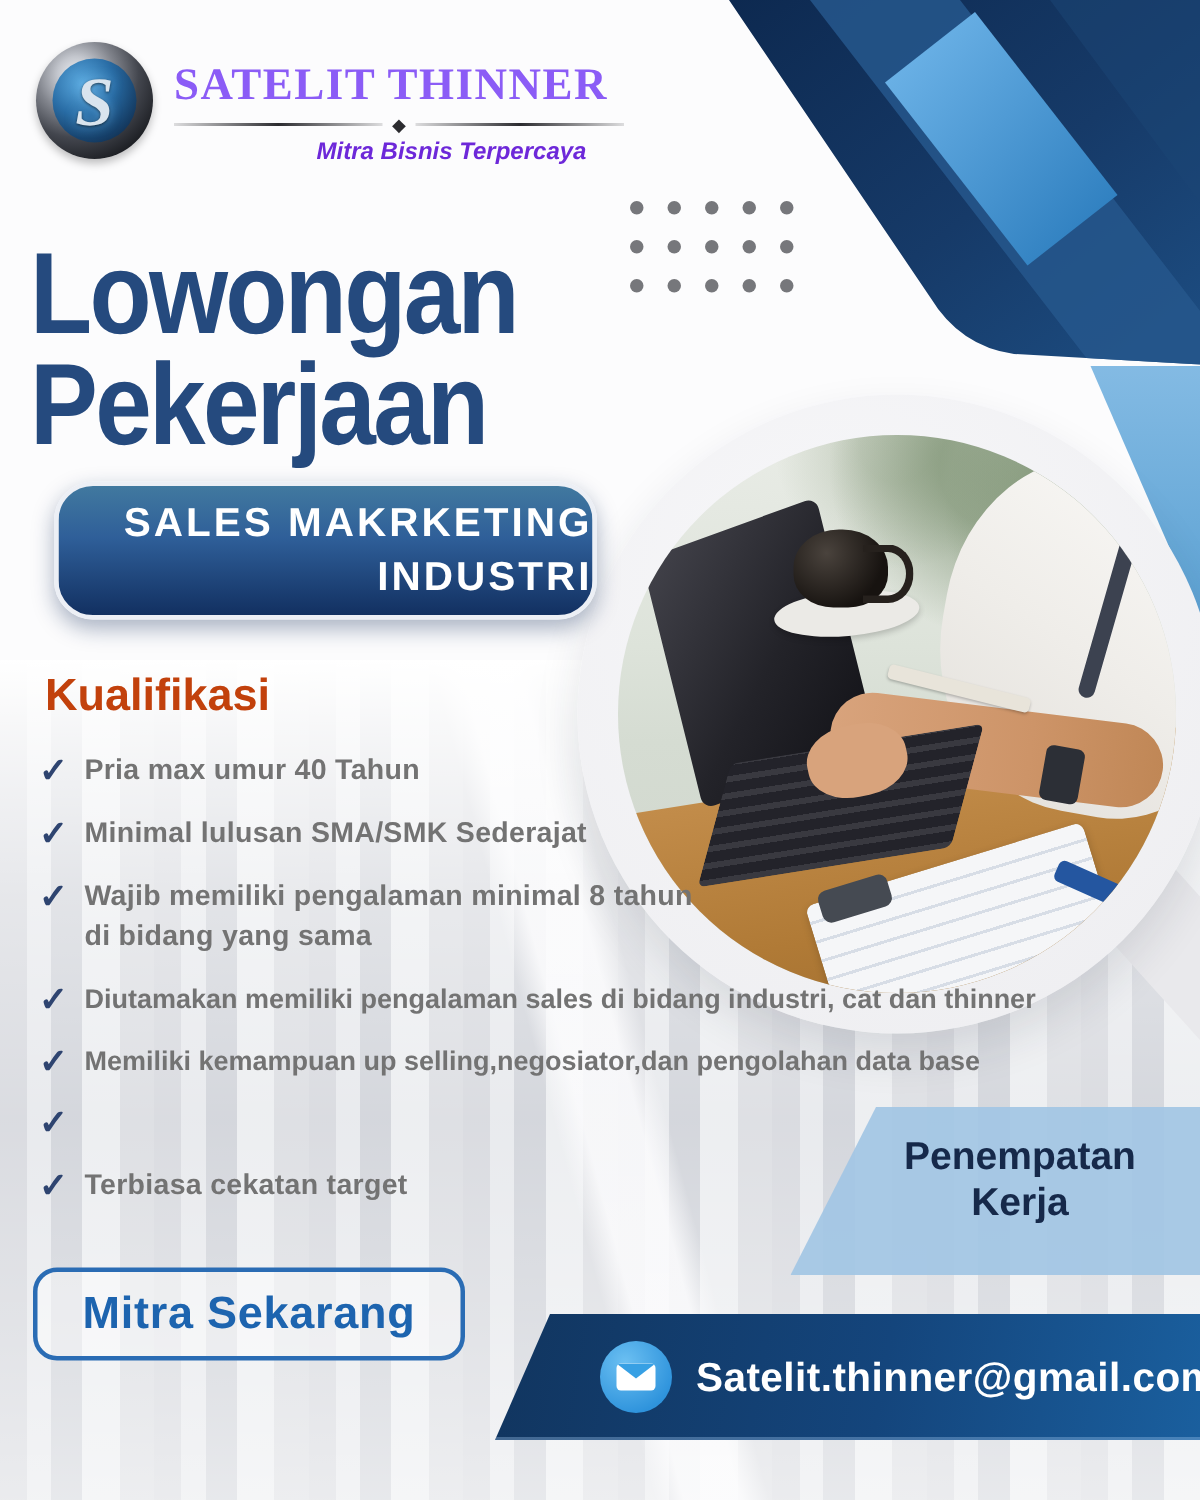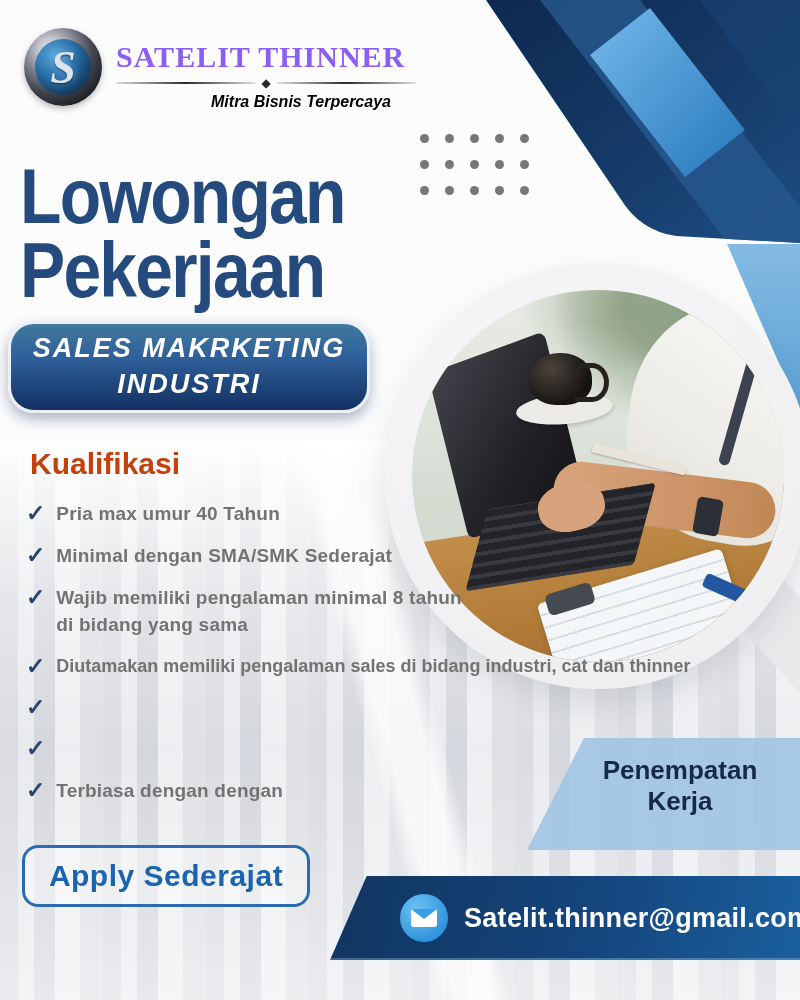--- a/index.html
+++ b/index.html
@@ -30,31 +30,31 @@
   .sphere::before{ content:""; position:absolute; left:11px; top:11px; width:56px; height:56px; border-radius:50%;
     background:radial-gradient(circle at 35% 30%, #4aa2dd 0%, #1f6aa8 40%, #0c2d52 85%); opacity:.9; }
   .sphere-s{ position:absolute; left:0; top:0; width:78px; height:78px; display:flex; align-items:center; justify-content:center;
     font-family:"Liberation Serif", serif; font-weight:bold; font-style:italic; font-size:46px; color:#d9e4ee;
     text-shadow:0 1px 2px rgba(0,0,0,.6), 0 0 8px rgba(120,190,240,.6); }
   .brand-text{ margin-left:14px; padding-top:12px; width:300px; }
   .brand-name{ font-family:"Liberation Serif", serif; font-weight:bold; font-size:30px; letter-spacing:1px; color:#8b5cf6; white-space:nowrap; }
   .brand-divider{ display:flex; align-items:center; margin-top:3px; color:#2b2b2f; }
   .brand-divider .bar{ flex:1; height:2px; background:linear-gradient(90deg, rgba(43,43,47,.15), #2b2b2f, rgba(43,43,47,.15)); }
   .brand-divider .gem{ font-size:12px; padding:0 6px; line-height:1; }
-  .brand-tagline{ margin-top:4px; font-style:italic; font-weight:bold; font-size:16px; color:#000000; text-align:center; padding-left:70px; }
+  .brand-tagline{ margin-top:4px; font-style:italic; font-weight:bold; font-size:16px; color:#6d28d9; text-align:center; padding-left:70px; }
 
   
   .headline{ position:absolute; left:20px; top:160px; z-index:5; color:#254a7e; font-weight:bold;
     font-size:77px; line-height:.96; letter-spacing:-2px; transform:scaleX(.88); transform-origin:left top; }
 
   
-  .badge{ position:absolute; left:8px; top:321px; width:362px; height:92px; z-index:5;
+  .badge{ position:absolute; left:36px; top:321px; width:362px; height:92px; z-index:5;
     border:3px solid #eceff5; border-radius:26px; box-shadow:0 6px 14px rgba(16,44,90,.35);
     background:linear-gradient(180deg,#41799f 0%, #2f5f99 40%, #123061 100%);
-    display:flex; flex-direction:column; align-items:center; justify-content:center;font-style:italic; }
+    display:flex; flex-direction:column; align-items:flex-end; justify-content:center; }
   .badge div{ color:#fff; font-weight:bold; font-size:27px; letter-spacing:2px; line-height:1.33; }
 
   
   .q-head{ position:absolute; left:30px; top:447px; z-index:5; font-size:30px; font-weight:bold; color:#c2410c; }
   .q-list{ position:absolute; left:26px; top:501px; width:766px; z-index:5; list-style:none; }
   .q-list li{ display:flex; align-items:flex-start; margin-bottom:16px; }
   .check{ font-size:23px; font-weight:bold; color:#2e4470; margin-right:11px; line-height:1.1; }
   .q-text{ font-size:19px; font-weight:bold; color:#737373; line-height:1.38; white-space:pre-line; letter-spacing:.2px; }
   .q-list li.tight .q-text{ font-size:18px; letter-spacing:0; }
 
@@ -219,50 +219,51 @@
 
   <div class="q-head">Kualifikasi</div>
 
   <ul class="q-list">
     <li>
       <span class="check">✓</span>
       <span class="q-text">Pria max umur 40 Tahun</span>
     </li>
     <li>
       <span class="check">✓</span>
-      <span class="q-text">Minimal dengan SMA/SMK Sederajat</span>
+      <span class="q-text">Minimal lulusan SMA/SMK Sederajat</span>
     </li>
     <li>
       <span class="check">✓</span>
       <span class="q-text">Wajib memiliki  pengalaman minimal 8 tahun
 di bidang yang sama</span>
     </li>
     <li class="tight">
       <span class="check">✓</span>
       <span class="q-text">Diutamakan memiliki pengalaman sales di bidang industri, cat dan thinner</span>
     </li>
     <li class="tight">
       <span class="check">✓</span>
-    </li>
-    <li>
-      <span class="check">✓</span>
-    </li>
-    <li>
-      <span class="check">✓</span>
-      <span class="q-text">Terbiasa dengan dengan</span>
+      <span class="q-text">Memiliki kemampuan up selling,negosiator,dan pengolahan data base</span>
+    </li>
+    <li>
+      <span class="check">✓</span>
+    </li>
+    <li>
+      <span class="check">✓</span>
+      <span class="q-text">Terbiasa cekatan target</span>
     </li>
   </ul>
 
   <div class="band">
     <div class="band-inner">
       <div class="band-title">Penempatan Kerja</div>
     </div>
   </div>
 
-  <div class="apply">Apply Sederajat</div>
+  <div class="apply">Mitra Sekarang</div>
 
   <div class="email-bar">
     <div class="env-circle">
       <div class="env"></div>
     </div>
     <div class="email-text">Satelit.thinner@gmail.com</div>
   </div>
 
 </div>
 

